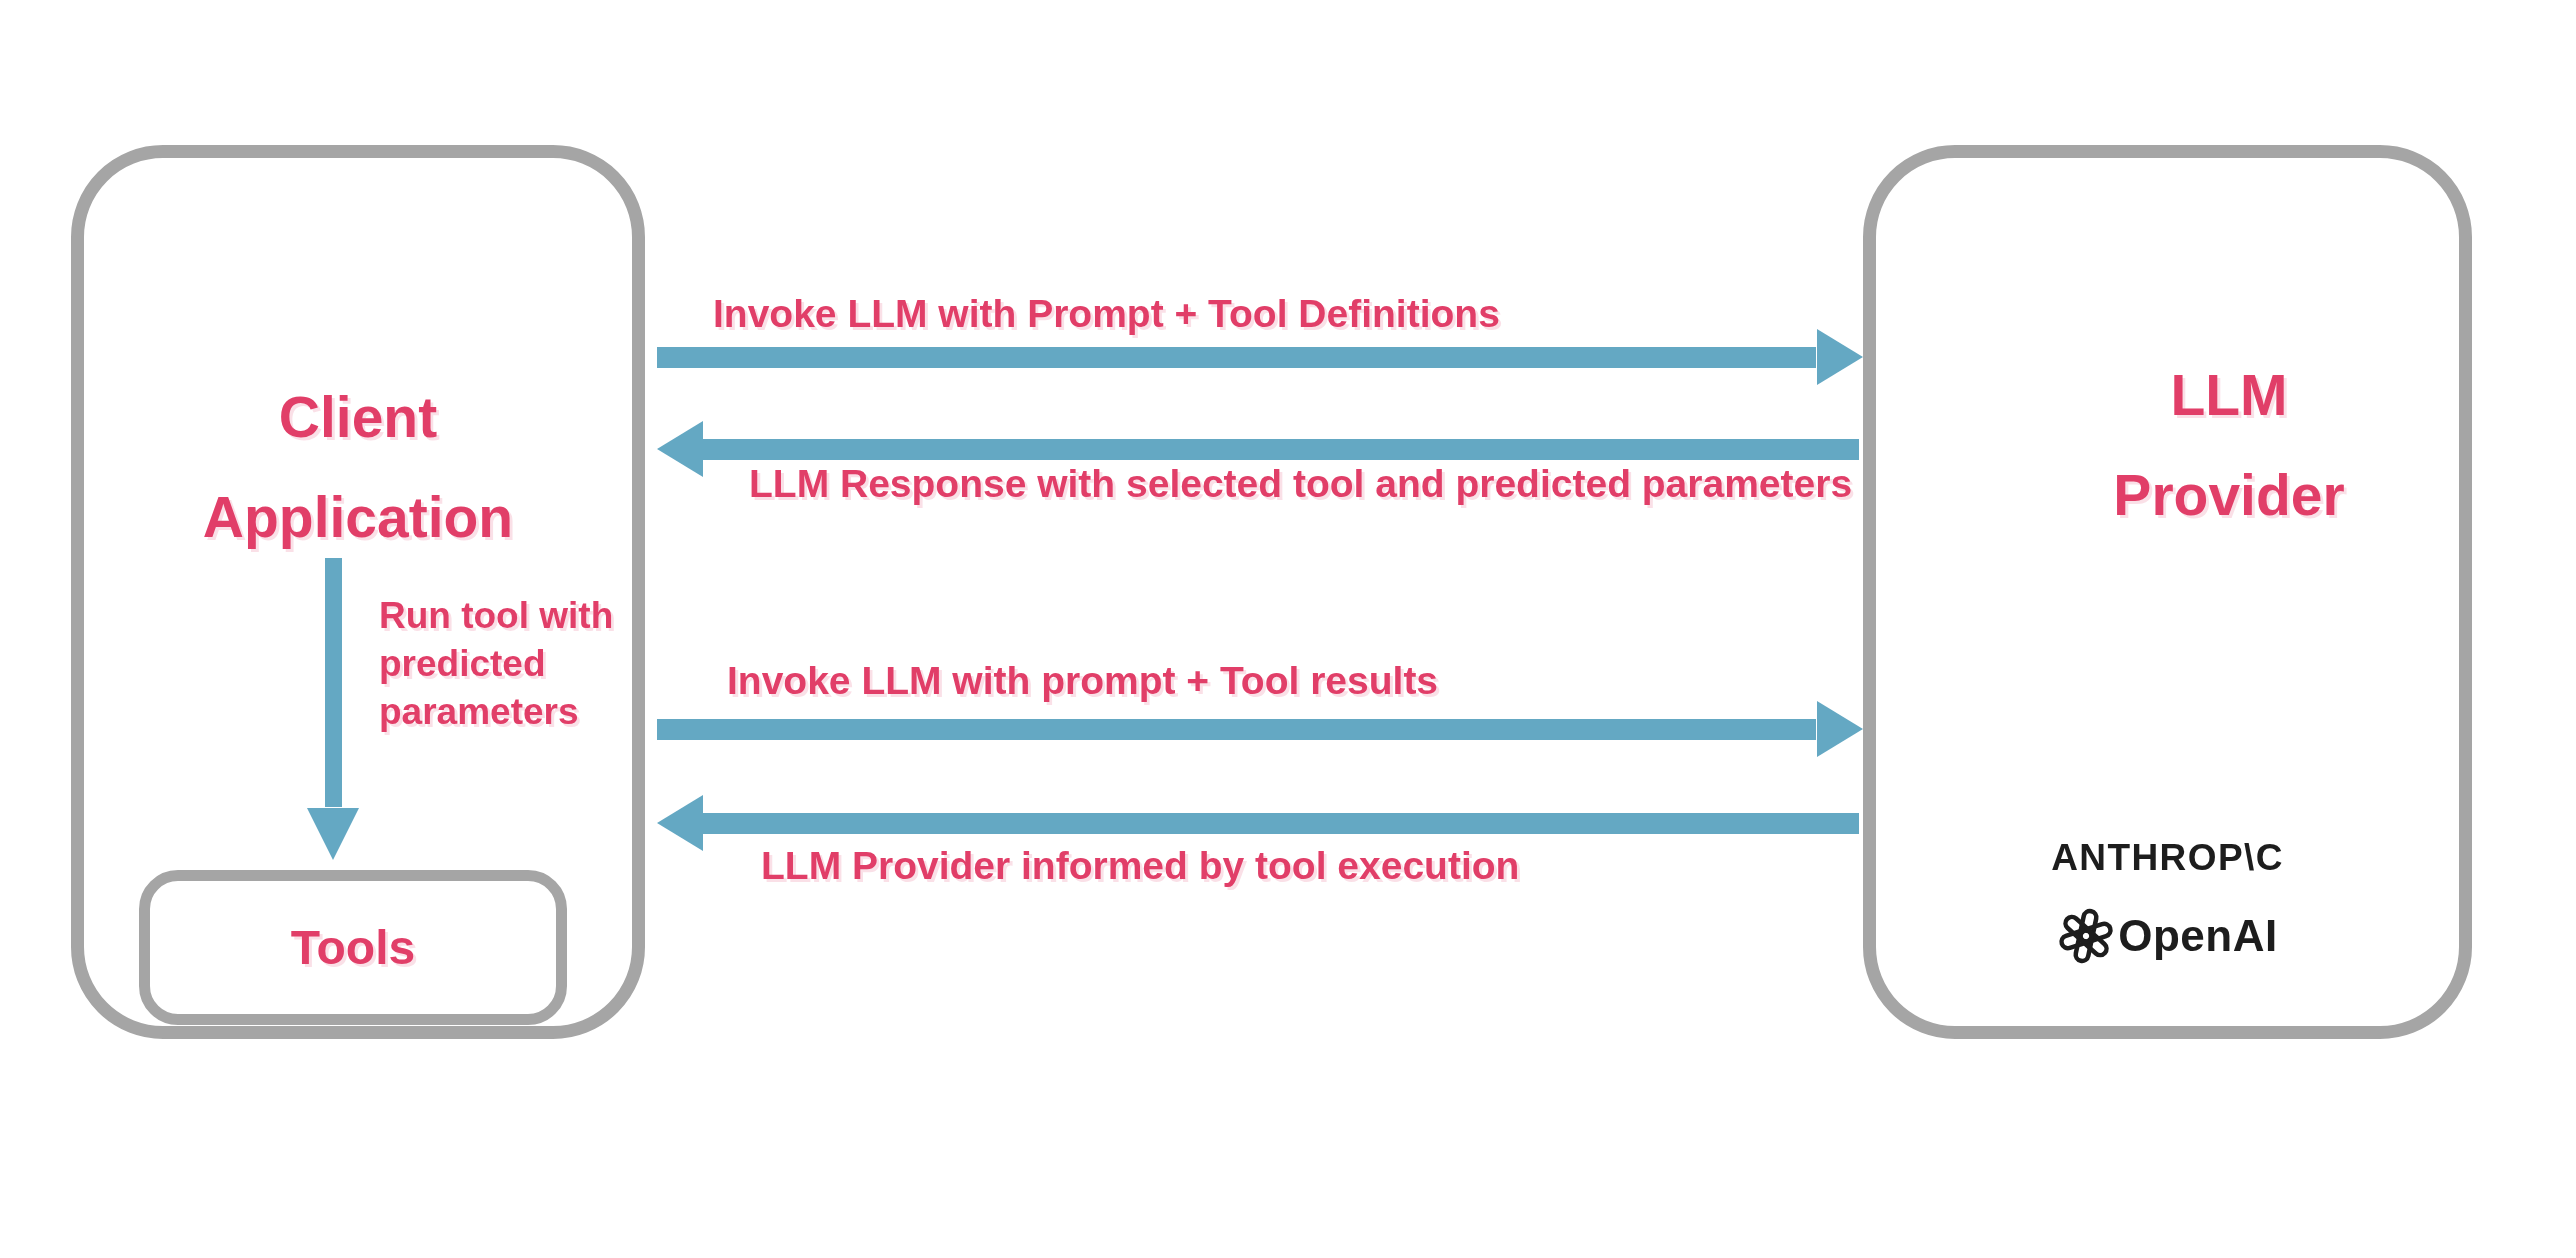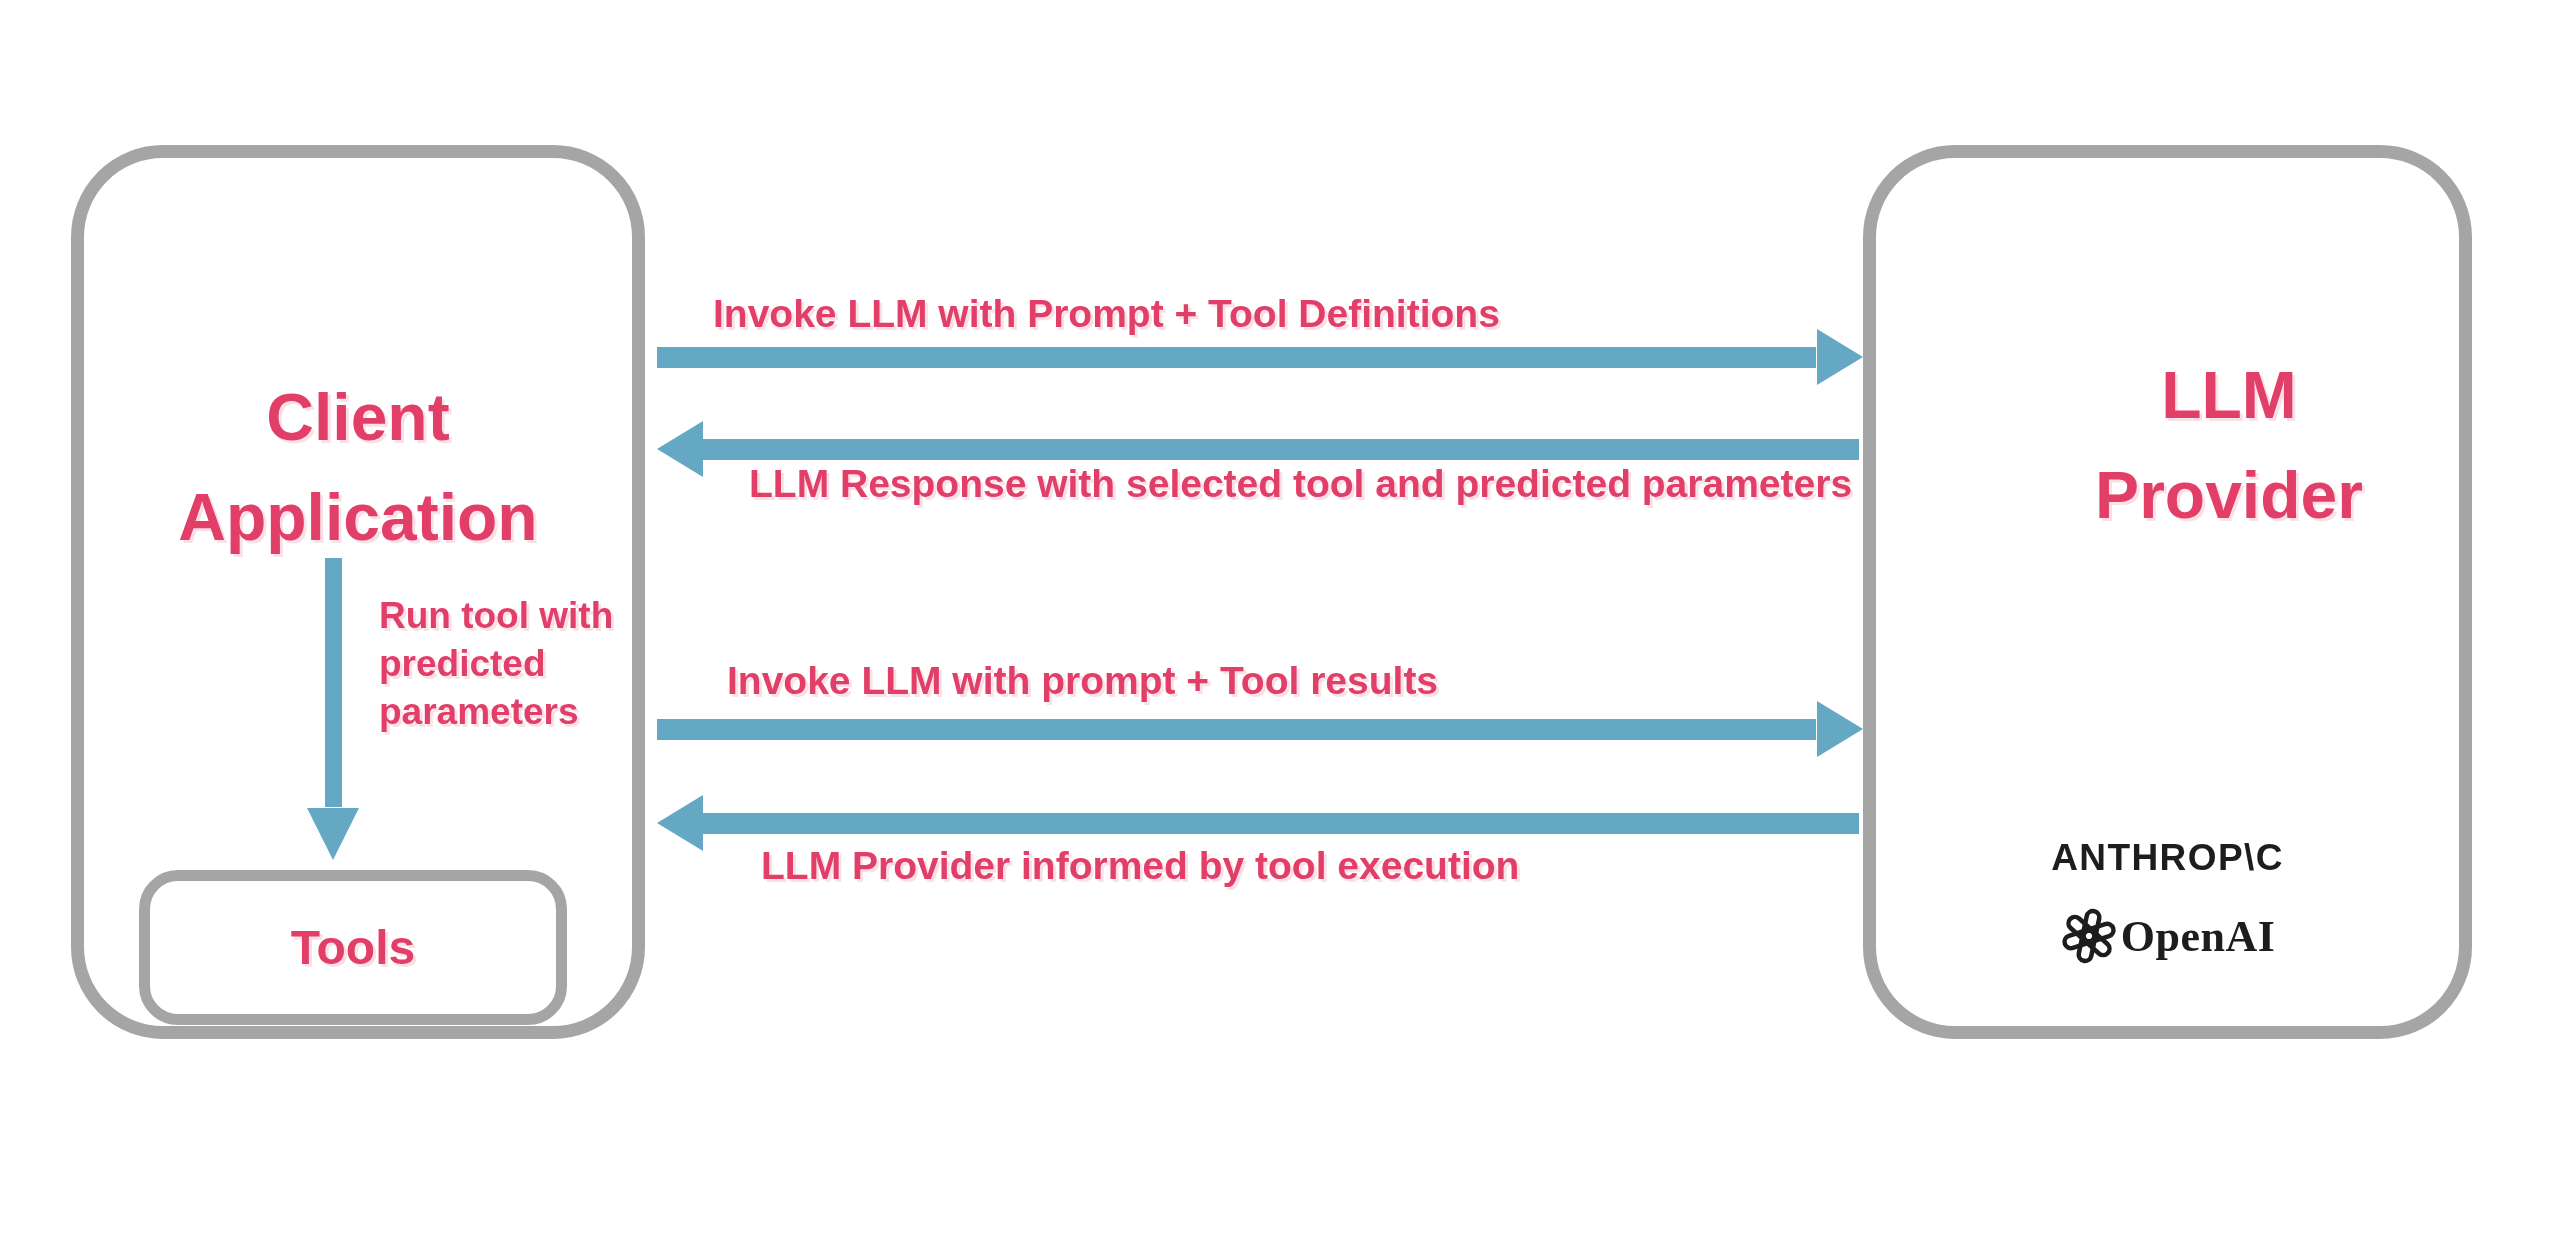--- a/index.html
+++ b/index.html
@@ -35,21 +35,21 @@
 
   
   .pink{
     color:var(--pink);
     font-weight:700;
     text-shadow:2.9px 2.9px 0 rgba(225,62,104,0.16);
   }
   .box-title{
     position:absolute;
     text-align:center;
-    font-size:66px;
+    font-size:57px;
     line-height:100px;
     white-space:pre-line;
   }
   .msg-label{
     position:absolute;
     font-size:39px;
     line-height:44px;
     white-space:nowrap;
   }
   .run-label{
@@ -89,21 +89,21 @@
     text-align:center;
     color:var(--ink);
     font-weight:700;
     font-size:37px;
     letter-spacing:1.4px;
     white-space:nowrap;
   }
   .openai-row{
     position:absolute;
     left:1863px;top:904px;width:609px;height:64px;
-    display:flex;align-items:center;justify-content:center;gap:3px;font-family:Liberation Serif, serif;
+    display:flex;align-items:center;justify-content:center;gap:3px;
   }
   .openai-wordmark{
     color:var(--ink);
     font-weight:700;
     font-size:44px;
     letter-spacing:0.5px;
   }
 </style>
 </head>
 <body>

